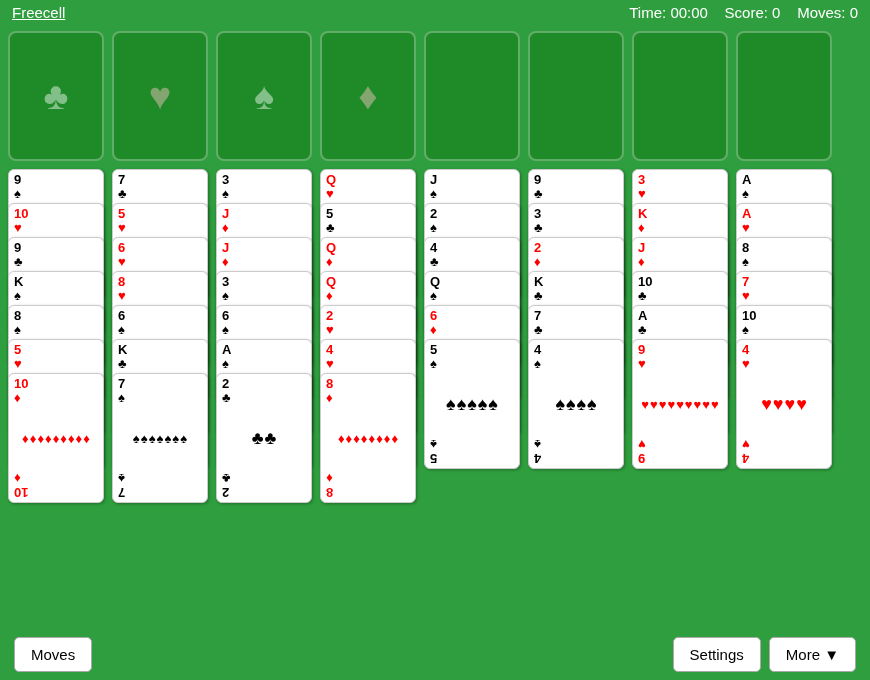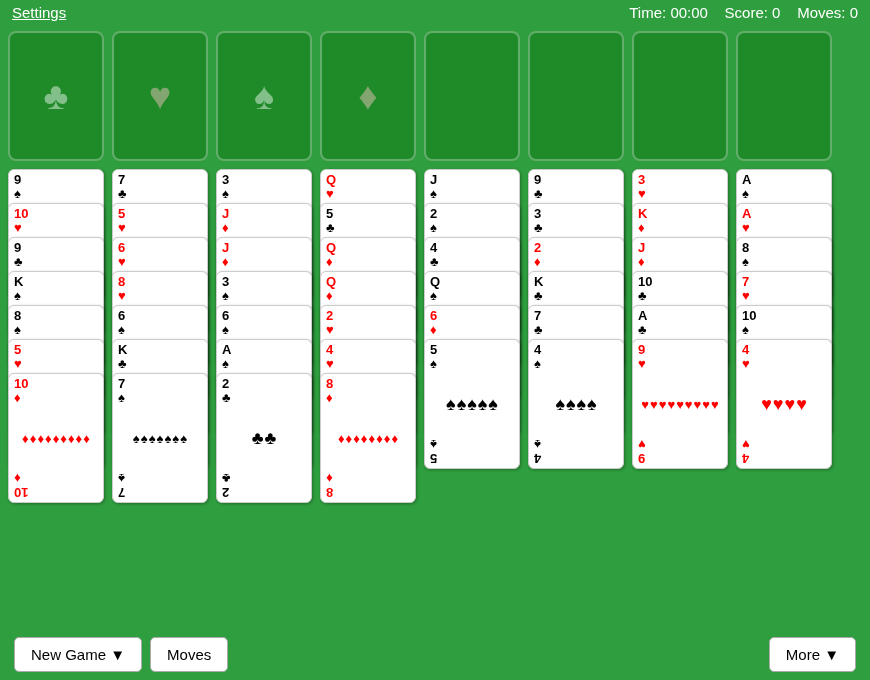--- a/index.html
+++ b/index.html
@@ -136,21 +136,21 @@
       border-radius: 5px;
       font-size: 15px;
       cursor: pointer;
       font-weight: normal;
     }
   </style>
 </head>
 <body>
 
 <div id="top-bar">
-  <a href="#">Settings</a>
+  <a href="#">Freecell</a>
   <div id="stats">
     <span>Time: 00:00</span>
     &nbsp;&nbsp;
     <span>Score: 0</span>
     &nbsp;&nbsp;
     <span>Moves: 0</span>
   </div>
 </div>
 
 <div id="game-area">
@@ -742,19 +742,19 @@
             <span>♥</span>
           </div>
           <div class="bottom-right"><span>4</span><br><span class="suit">♥</span></div>
         </div>
       </div>
     </div>
 </div>
 
 <div id="bottom-bar">
   <div id="bottom-left">
-    <button class="btn">New Game ▼</button>
     <button class="btn">Moves</button>
   </div>
   <div id="bottom-right">
+    <button class="btn">Settings</button>
     <button class="btn">More ▼</button>
   </div>
 </div>
 
 </body></html>

